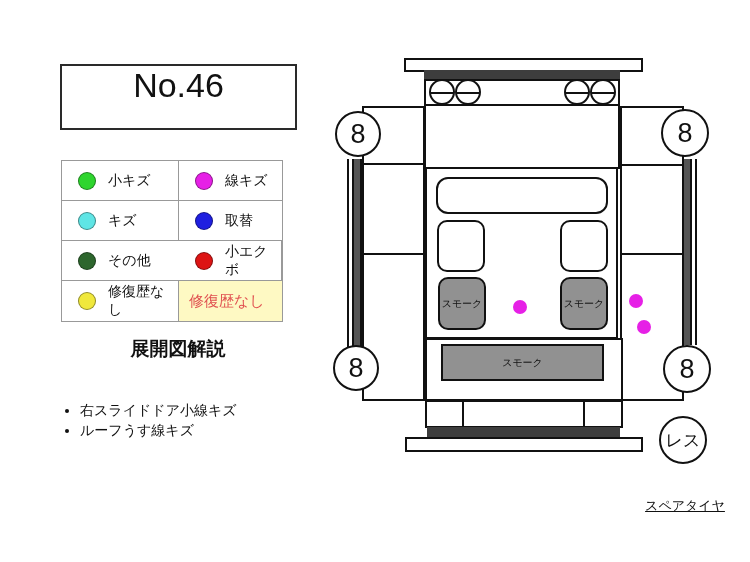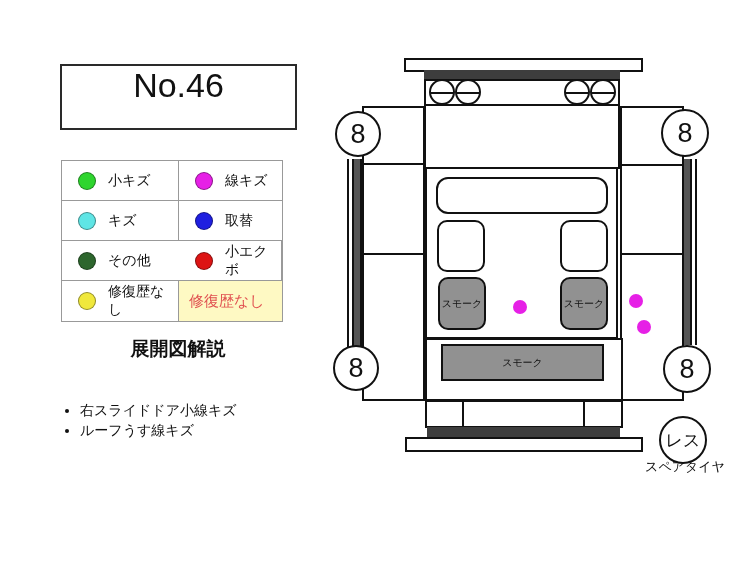--- a/index.html
+++ b/index.html
@@ -154,18 +154,18 @@
   <div class="abs wheel" style="left:333px;top:345px;width:46px;height:46px;">
     <span>8</span>
   </div>
   <div class="abs wheel" style="left:663px;top:345px;width:48px;height:48px;">
     <span>8</span>
   </div>
 
   <div class="abs res" style="left:659px;top:416px;width:48px;height:48px;align-items:center;">
     <span>レス</span>
   </div>
-  <div class="abs spare" style="left:635px;top:458px;width:100px;">スペアタイヤ</div>
+  <div class="abs spare" style="left:635px;top:497px;width:100px;text-decoration:underline;">スペアタイヤ</div>
 
   <div class="marker" style="left: 513px; top: 300px; background-color: rgb(230, 32, 230);"></div>
   <div class="marker" style="left: 629px; top: 294px; background-color: rgb(230, 32, 230);"></div>
   <div class="marker" style="left: 637px; top: 320px; background-color: rgb(230, 32, 230);"></div>
 </div>
 
 </body></html>

